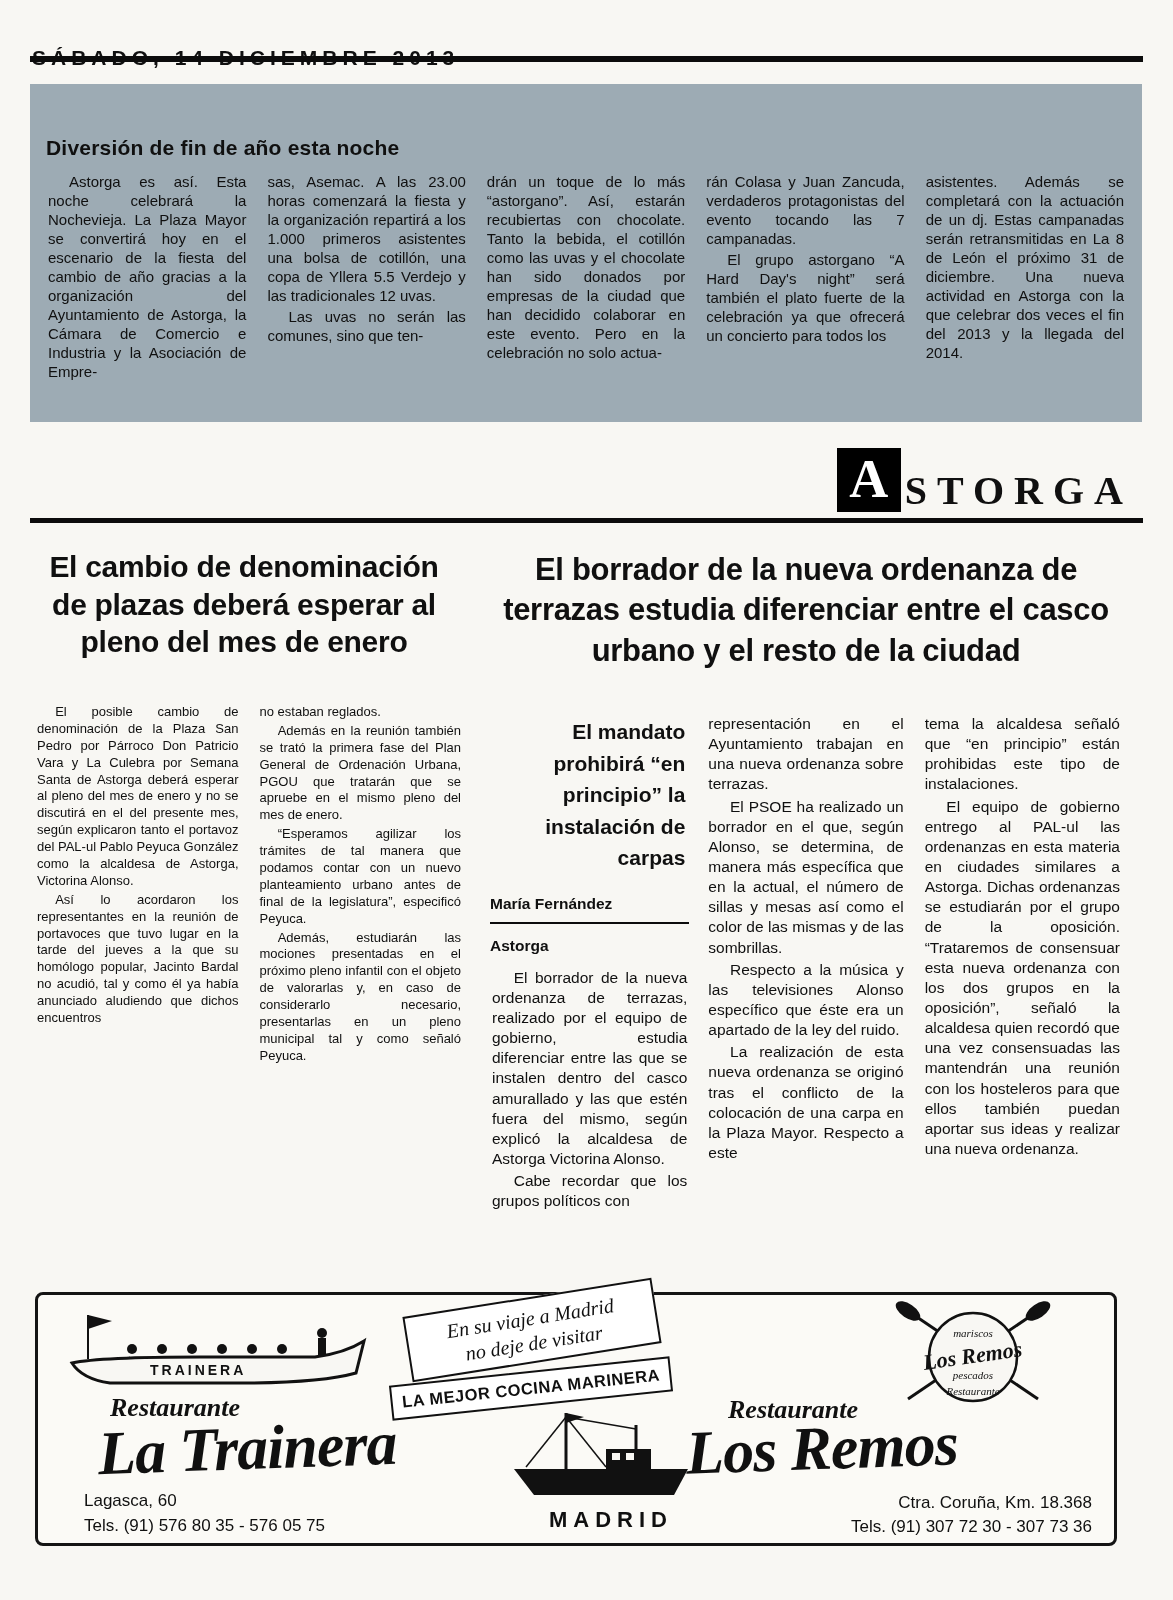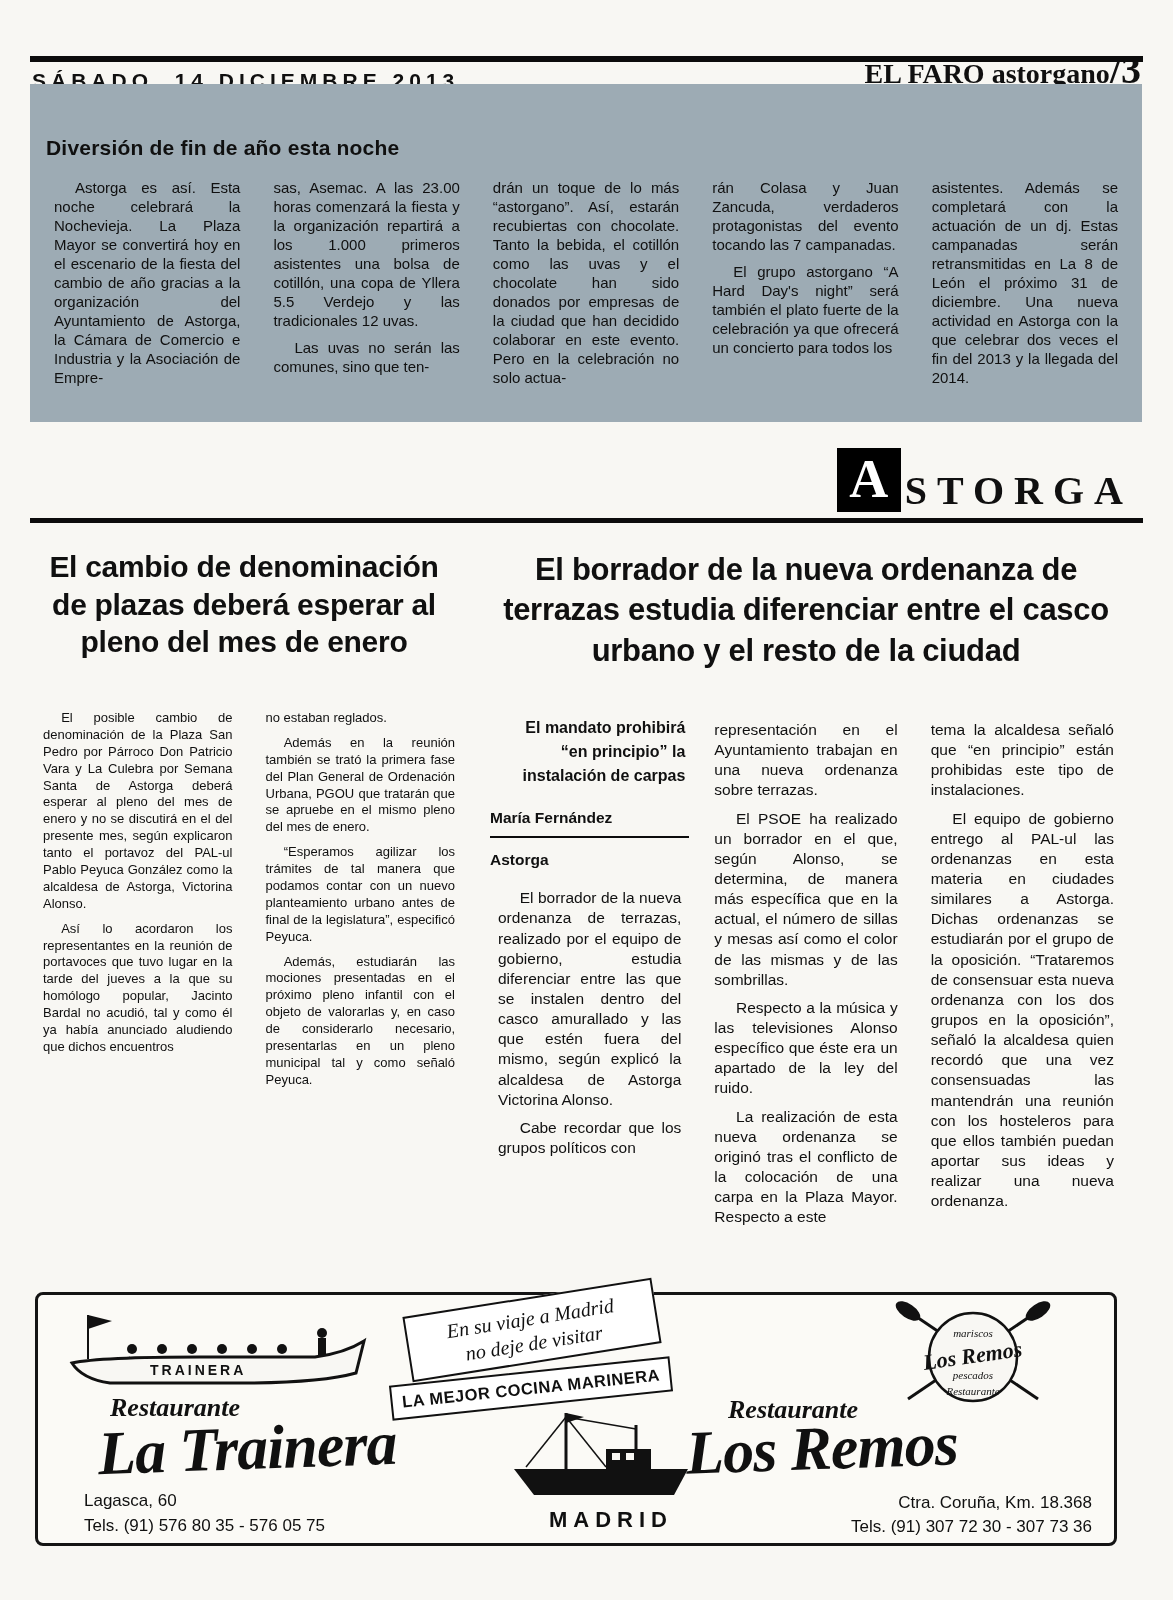--- a/index.html
+++ b/index.html
@@ -18,21 +18,21 @@
   .masthead .pagenum { font-size:40px; }
   .top-rule { position:absolute; top:56px; left:30px; right:30px; height:6px; background:#0c0c0c; }
 
   
   .graybox { position:absolute; top:84px; left:30px; right:31px; height:338px;
     background:#9dabb4; padding:12px 16px 10px; }
   .gb-headline { font-size:21px; font-weight:bold; letter-spacing:0.2px; margin-bottom:10px;margin-top:40px; }
 
   .cols { display:flex; gap:17px; }
   .paras { text-align:justify; }
-  .paras p { margin:8px; text-indent:1.4em; }
+  .paras p { margin:2px; text-indent:1.4em; }
   .paras[data-cont] p:first-child, .paras [data-cont] p:first-child { text-indent:0; }
   .graybox .col { flex:1; font-size:15px; line-height:1.27; }
 
   
   .section-mark { position:absolute; top:448px; right:40px; display:flex; align-items:flex-end; }
   .section-mark .initial {
     display:inline-block; width:64px; height:64px; background:#000; color:#fff;
     font-family:"Liberation Serif", serif; font-weight:bold; font-size:54px;
     line-height:62px; text-align:center; }
   .section-mark .rest {
@@ -45,21 +45,21 @@
     text-align:center; font-size:30px; line-height:1.25; font-weight:bold; letter-spacing:-0.3px; }
   .headline-right { position:absolute; top:550px; left:492px; width:628px;
     text-align:center; font-size:31px; line-height:1.3; font-weight:bold; letter-spacing:-0.3px; }
 
   
   .body-left { position:absolute; top:702px; left:35px; width:428px; }
   .body-left .col { flex:1; font-size:13px; line-height:1.3; }
   .body-right { position:absolute; top:712px; left:490px; width:632px; }
   .body-right .col { flex:1; font-size:15.5px; line-height:1.3; }
 
-  .standfirst { font-weight:bold; font-size:16px; line-height:1.5;
+  .standfirst { font-weight:bold; font-size:21px; line-height:1.5;
     text-align:right; padding:4px 4px 12px 28px; }
   .byline { font-weight:bold; font-size:15.5px; padding:8px 0 6px; }
   .byline-rule { border-top:2px solid #0c0c0c; margin:2px 0 0; }
   .dateline { font-weight:bold; font-size:15.5px; padding:12px 0 10px; }
 
   
   .adbox { position:absolute; top:1292px; left:35px; width:1082px; height:254px;
     border:3px solid #141414; border-radius:8px; background:#fbfaf6; }
   .ad-rest-label { position:absolute; font-family:"Liberation Serif", serif;
     font-style:italic; font-weight:bold; font-size:26px; }
@@ -87,21 +87,20 @@
   .ship-svg { position:absolute; left:468px; top:112px; }
   .remos-svg { position:absolute; left:835px; top:4px; }
 </style>
 </head>
 <body>
 
 <div class="page">
 
   <div class="header">
     <div class="date">SÁBADO, 14 DICIEMBRE 2013</div>
-    <div class="masthead"><span>EL FARO astorgano</span><span class="pagenum">/3</span></div>
   </div>
   <div class="top-rule"></div>
 
   <section class="graybox">
     <h2 class="gb-headline">Diversión de fin de año esta noche</h2>
     <div class="cols">
       <div class="col paras">
           <p>Astorga es así. Esta noche celebrará la Nochevieja. La Plaza Mayor se convertirá hoy en el escenario de la fiesta del cambio de año gracias a la organización del Ayuntamiento de Astorga, la Cámara de Comercio e Industria y la Asociación de Empre-</p>
         </div>
       <div class="col paras" data-cont="">

